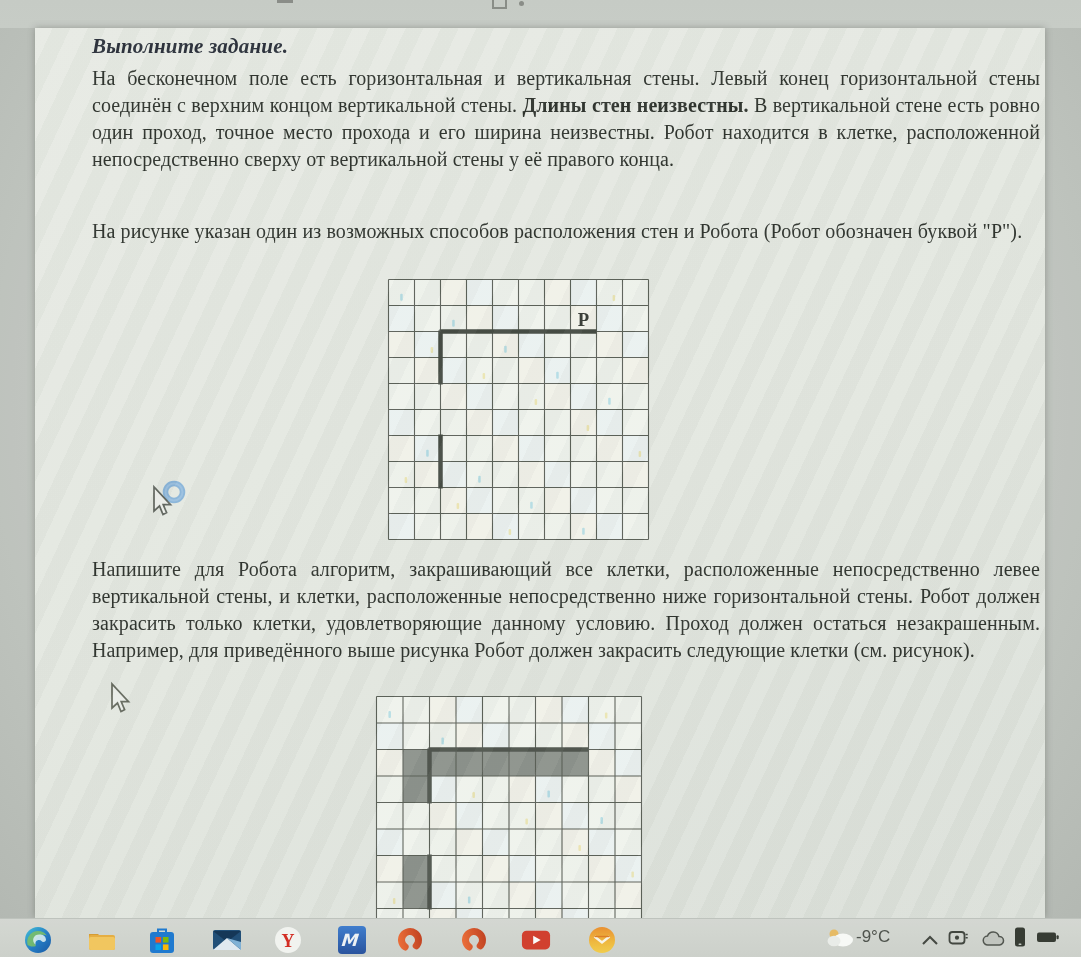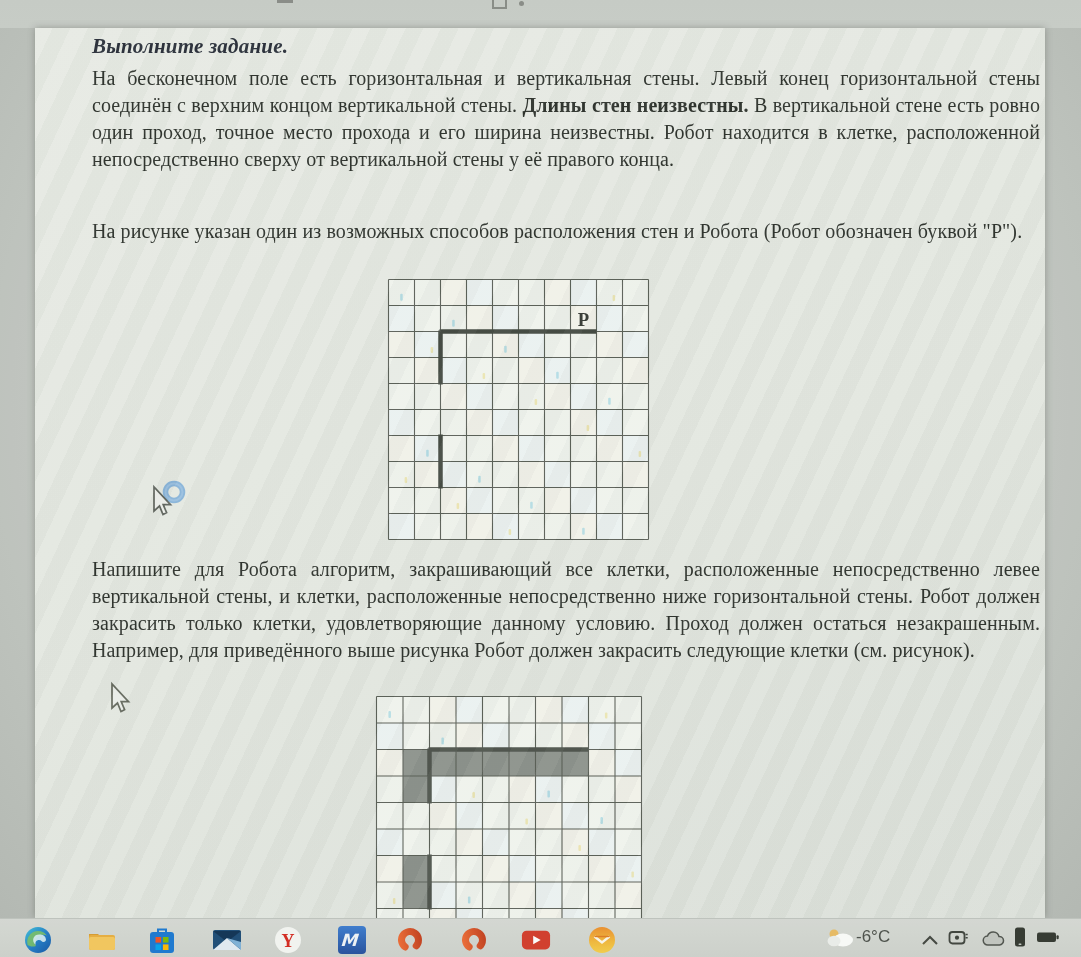--- a/index.html
+++ b/index.html
@@ -483,21 +483,21 @@
               <stop offset=".55" stop-color="#f3b83a"></stop>
               <stop offset="1" stop-color="#f6cf49"></stop>
             </linearGradient>
           </defs>
           <circle cx="14" cy="14" r="13" fill="url(#ym)"></circle>
           <path d="M6.5,10.5 L14,16.5 L21.5,10.5" stroke="#fdf8ec" stroke-width="2.4" fill="none"></path>
           <path d="M6.5,10.5 h15" stroke="#e07b22" stroke-width="1.4"></path>
         </svg>
       </div>
     </div>
-  <div class="tray-temp">-6°C</div>
+  <div class="tray-temp">-9°C</div>
   <div id="tray-icons">
       <div class="tray-icon" style="left: 824px; top: 8px;"><svg width="32" height="22" viewBox="0 0 32 22">
           <circle cx="10" cy="7" r="4.5" fill="#f2b33c" opacity=".75"></circle>
           <ellipse cx="19" cy="13" rx="10" ry="6.5" fill="#fcfdfb"></ellipse>
           <ellipse cx="10" cy="14" rx="6.5" ry="5.2" fill="#eef0ec"></ellipse>
         </svg></div>
       <div class="tray-icon" style="left: 921px; top: 13px;"><svg width="18" height="11" viewBox="0 0 18 11">
           <path d="M2,9 L9,2 L16,9" stroke="#41453f" stroke-width="2.1" fill="none"></path>
         </svg></div>
       <div class="tray-icon" style="left: 948px; top: 10px;"><svg width="21" height="17" viewBox="0 0 21 17">

